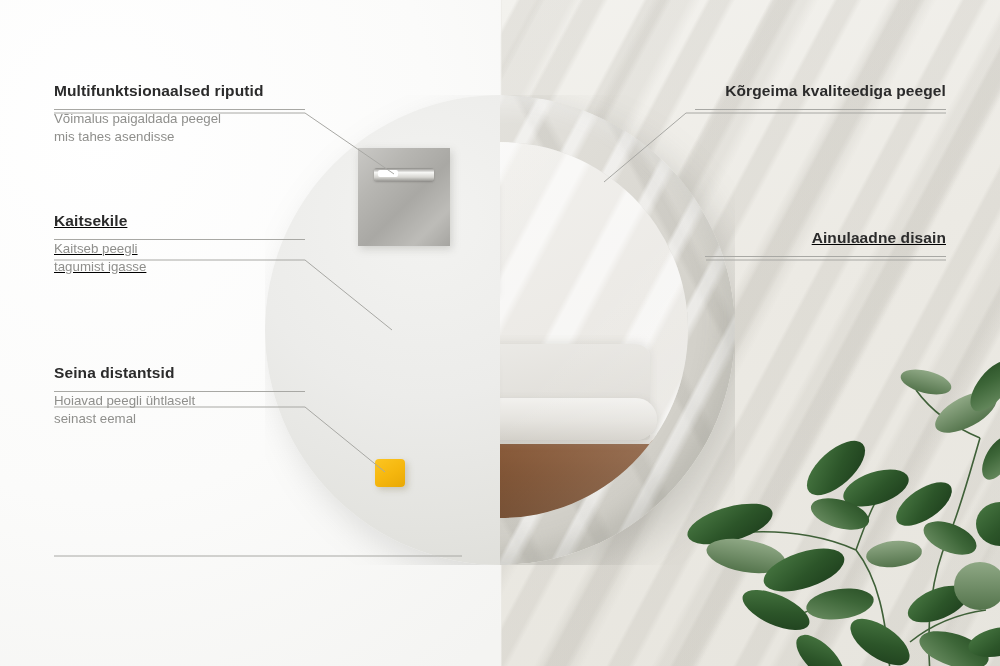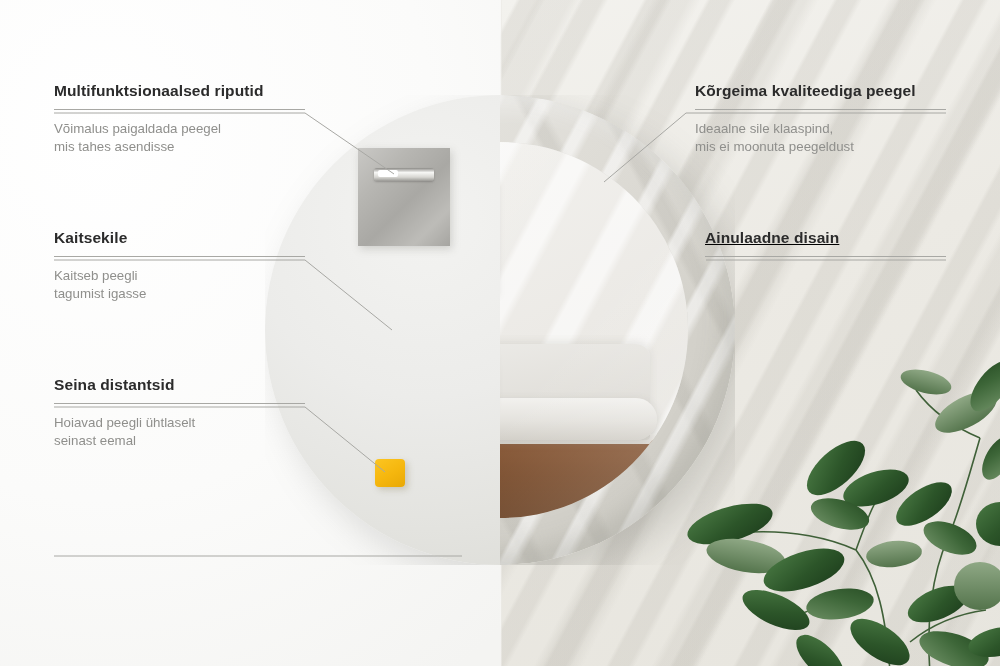--- a/index.html
+++ b/index.html
@@ -196,29 +196,29 @@
   
   .callout{ position:absolute; }
   .callout .title{
     font-size:15.5px; font-weight:bold; color:#2b2b2b; letter-spacing:0.1px;
     white-space:nowrap;
   }
   .callout .rule{
     height:1px; background:#a8a8a4; margin-top:9px;
   }
   .callout .desc{
-    margin-top:10px; font-size:13.3px; line-height:17.5px;
+    font-size:13.3px; line-height:17.5px;
     color:#8f8f8c; white-space:pre-line;
   }
   .callout.right .title,
-  .callout.right .desc{ }
+  .callout.right .desc{ text-align:right; }
 
   .c1{ left:54px; top:82px; width:251px; }
-  .c2{ left:54px; top:229px; width:251px; }
-  .c3{ left:54px; top:376px; width:251px; }
+  .c2{ left:54px; top:212px; width:251px;text-decoration:underline; }
+  .c3{ left:54px; top:364px; width:251px; }
   .c4{ left:54px; top:525px; width:406px; }
   .c5{ left:695px; top:82px; width:251px; }
   .c6{ left:705px; top:229px; width:241px;text-decoration:underline; }
 
   
   .leads{ position:absolute; left:0; top:0; width:1000px; height:666px; pointer-events:none; }
 
   
   .foliage{ position:absolute; right:-10px; bottom:-6px; width:330px; height:330px; }
 </style>
@@ -300,22 +300,20 @@
     <div class="title">Seina distantsid</div>
     <div class="rule"></div>
     <div class="desc">Hoiavad peegli ühtlaselt
 seinast eemal</div>
   </div>
 
 
   <div class="callout c5 right">
     <div class="title">Kõrgeima kvaliteediga peegel</div>
     <div class="rule"></div>
-    <div class="desc">Ideaalne sile klaaspind,
-mis ei moonuta peegeldust</div>
   </div>
 
   <div class="callout c6 right">
     <div class="title">Ainulaadne disain</div>
     <div class="rule"></div>
   </div>
 
   <svg class="foliage" viewBox="0 0 330 330">
     <defs>
       <linearGradient id="lf1" x1="0" y1="0" x2="1" y2="1">

